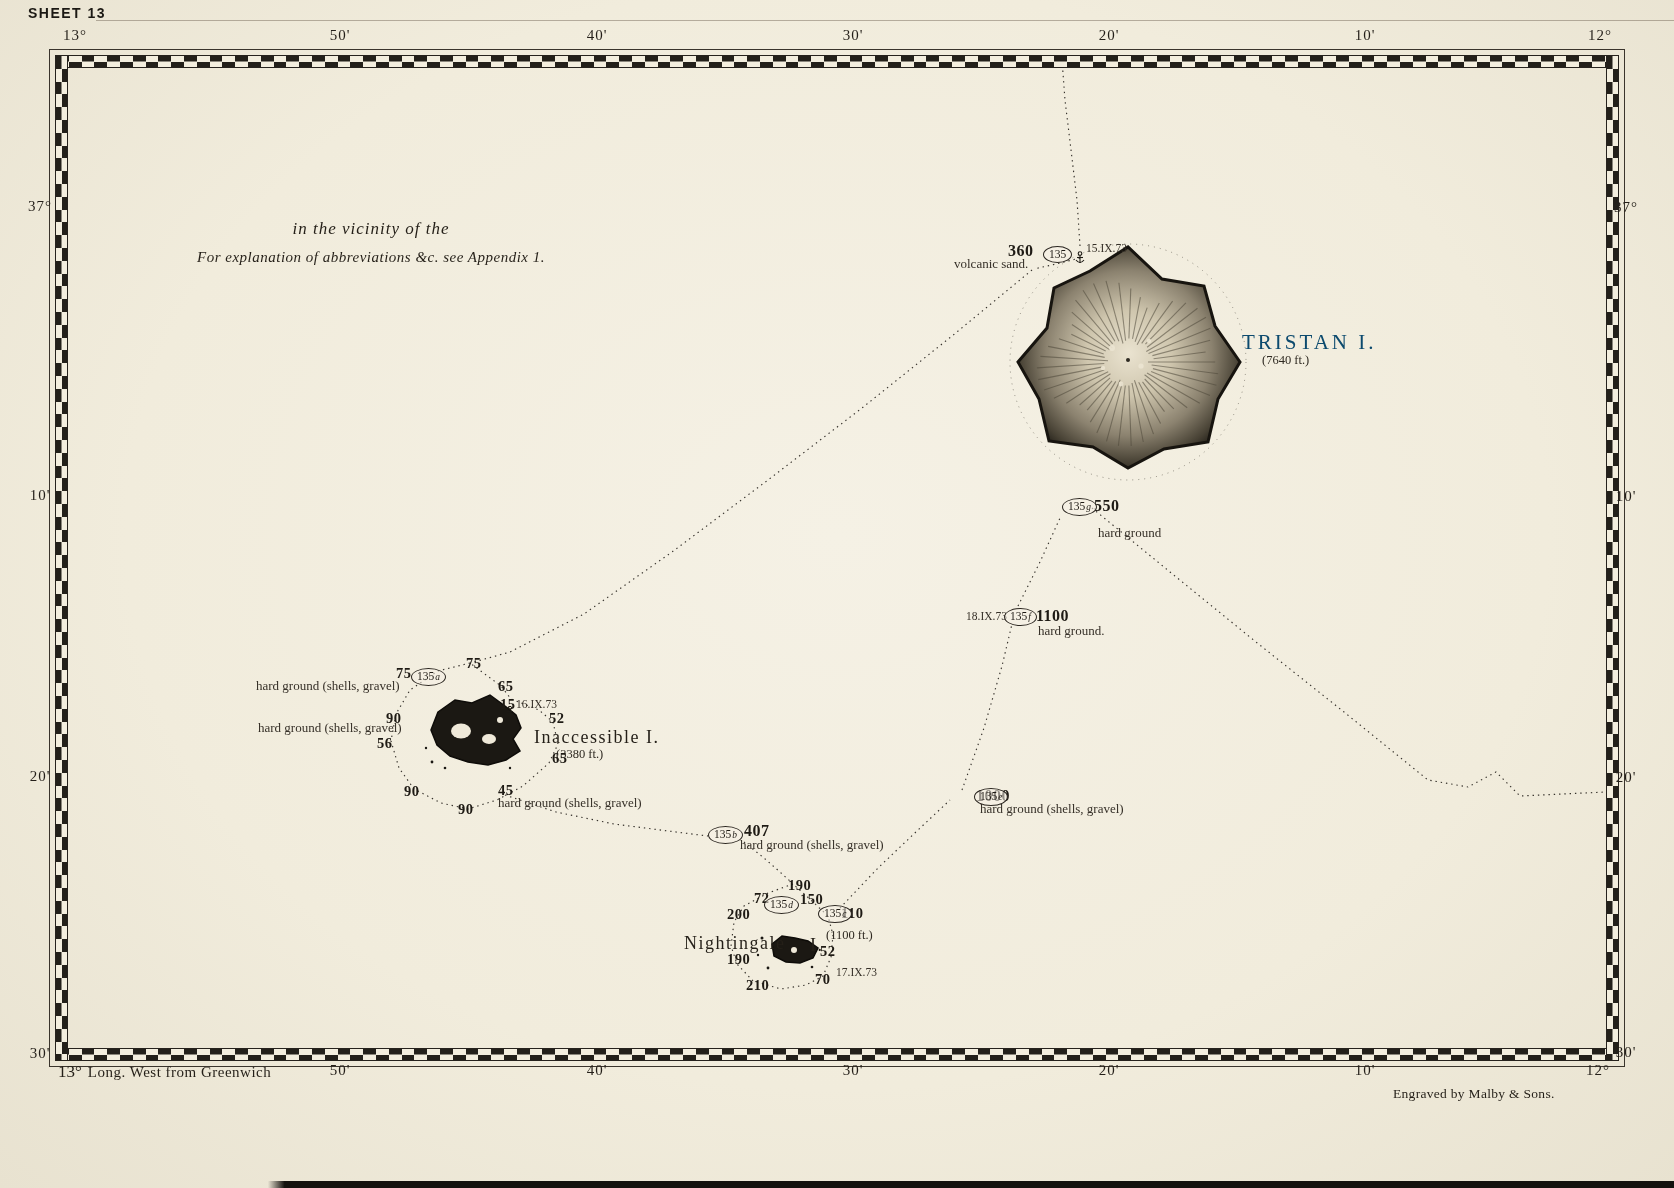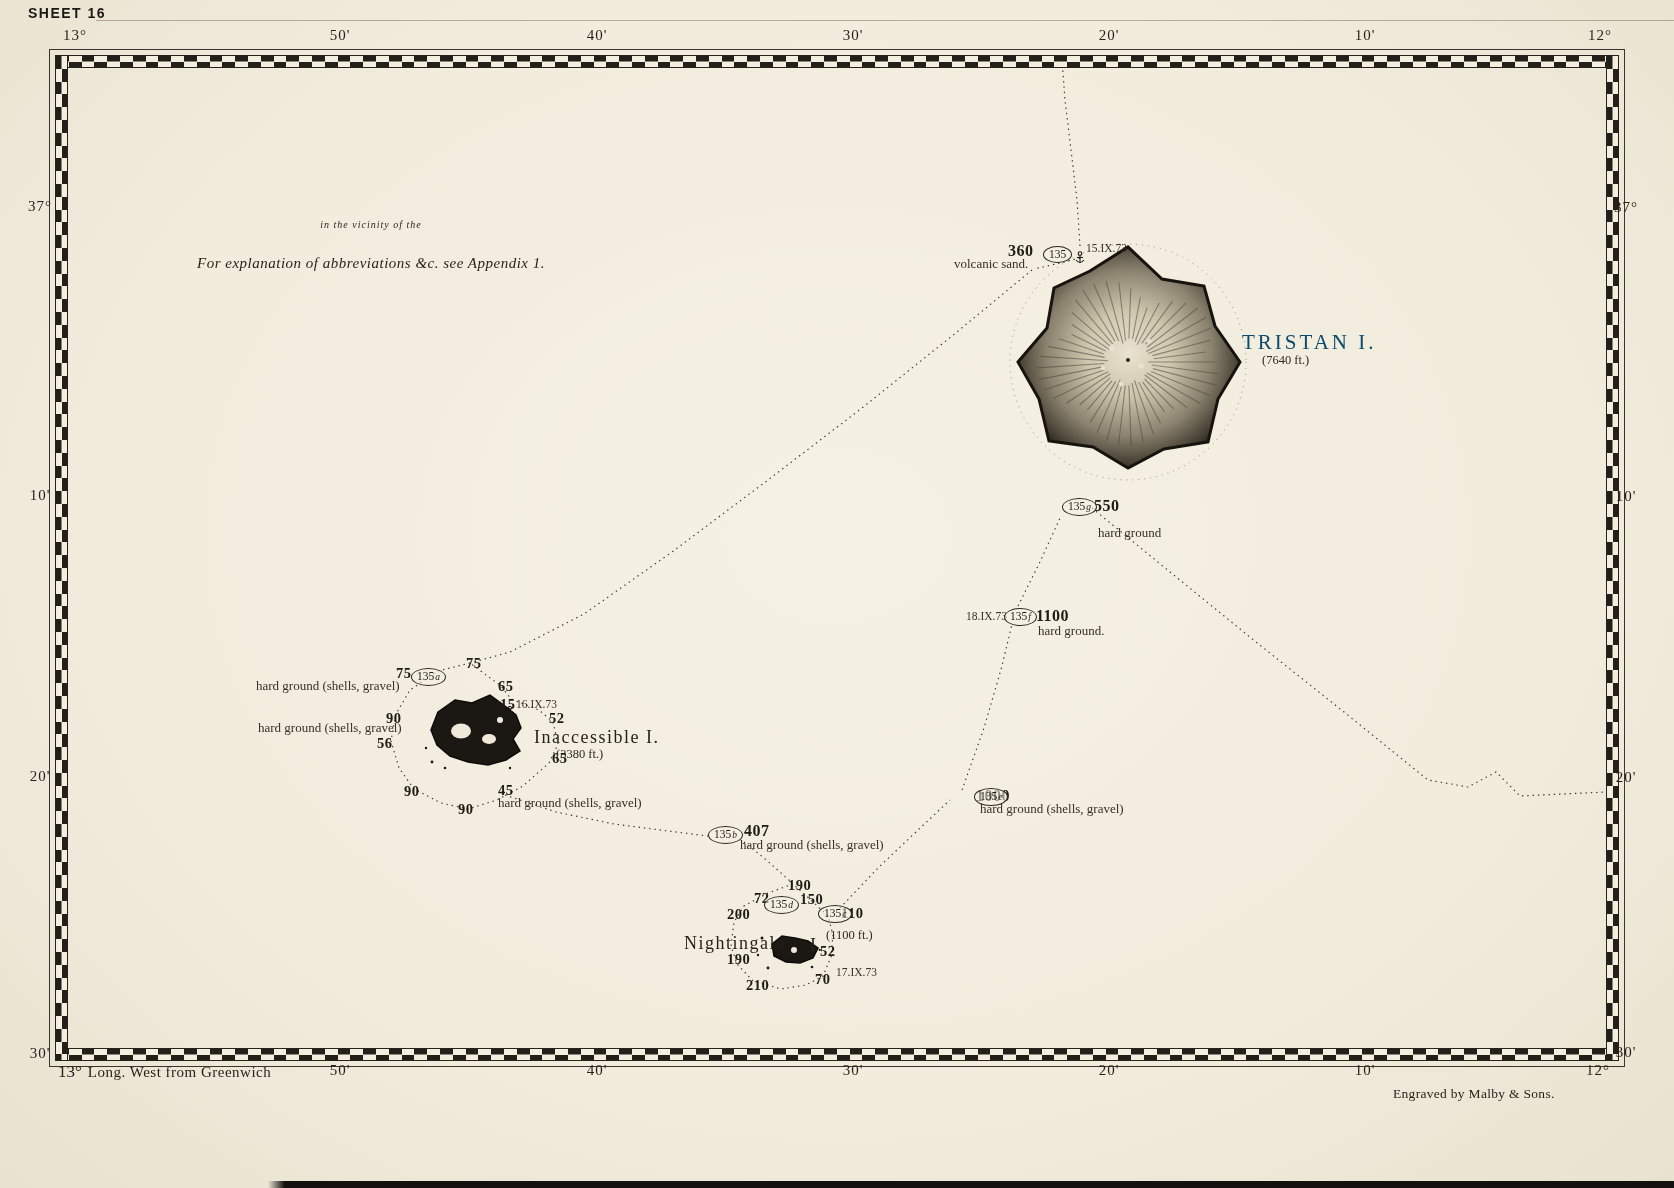--- a/index.html
+++ b/index.html
@@ -58,40 +58,40 @@
   .island-lg { font-size:21px; letter-spacing:3px; color:#0c4a6e; }
   .elev { font-size:12.5px; color:#2e2921; }
   .station { border:1.2px solid #2b2620; border-radius:50%;
     padding:0 5px 1px; font-size:11.5px; line-height:14px; color:#1e1a14;
     background:rgba(245,241,229,.55); }
   .station i { font-style:italic; font-size:9.5px; margin-left:1px; }
 
   #title-block { position:absolute; left:155px; top:210px; width:432px;
     text-align:center; color:#241f18; }
   #title-block .t1 { font-size:17px; letter-spacing:4px; }
-  #title-block .t2 { font-style:italic; font-size:10px; margin-top:9px; letter-spacing:1px; }
+  #title-block .t2 { font-style:italic; font-size:17px; margin-top:9px; letter-spacing:1px; }
   #title-block .t3 { font-size:25px; letter-spacing:3px; margin-top:8px; }
   #title-block .t3 sup { font-size:60%; letter-spacing:1px; }
-  #title-block .t4 { font-style:italic; font-size:15px; margin-top:25px; letter-spacing:.5px; }
+  #title-block .t4 { font-style:italic; font-size:15px; margin-top:10px; letter-spacing:.5px; }
 
   #footer-left { position:absolute; left:58px; top:1062px; color:#241f18; }
   #footer-left .deg { font-size:17px; margin-right:6px; }
   #footer-left .txt { font-size:15px; letter-spacing:.5px; }
   #footer-right { position:absolute; left:1393px; top:1086px; font-size:13.5px;
     letter-spacing:.3px; color:#241f18; }
 
   #scan-edge { position:absolute; left:0; bottom:0; width:100%; height:7px;
     background:linear-gradient(90deg, transparent 0 16%, #14120e 17% 100%); }
 </style>
 </head>
 <body>
 
 <div id="paper"></div>
 <div id="top-hairline"></div>
-<div class="sheet-label">SHEET 16</div>
+<div class="sheet-label">SHEET 13</div>
 
 <svg id="map-svg" viewBox="0 0 1674 1188" xmlns="http://www.w3.org/2000/svg">
   <defs>
     <radialGradient id="tristanGrad" cx="50%" cy="48%" r="55%">
       <stop offset="0%" stop-color="#eae3d0"></stop>
       <stop offset="35%" stop-color="#cfc6ae"></stop>
       <stop offset="68%" stop-color="#8b826f"></stop>
       <stop offset="90%" stop-color="#474134"></stop>
       <stop offset="100%" stop-color="#211e18"></stop>
     </radialGradient>

